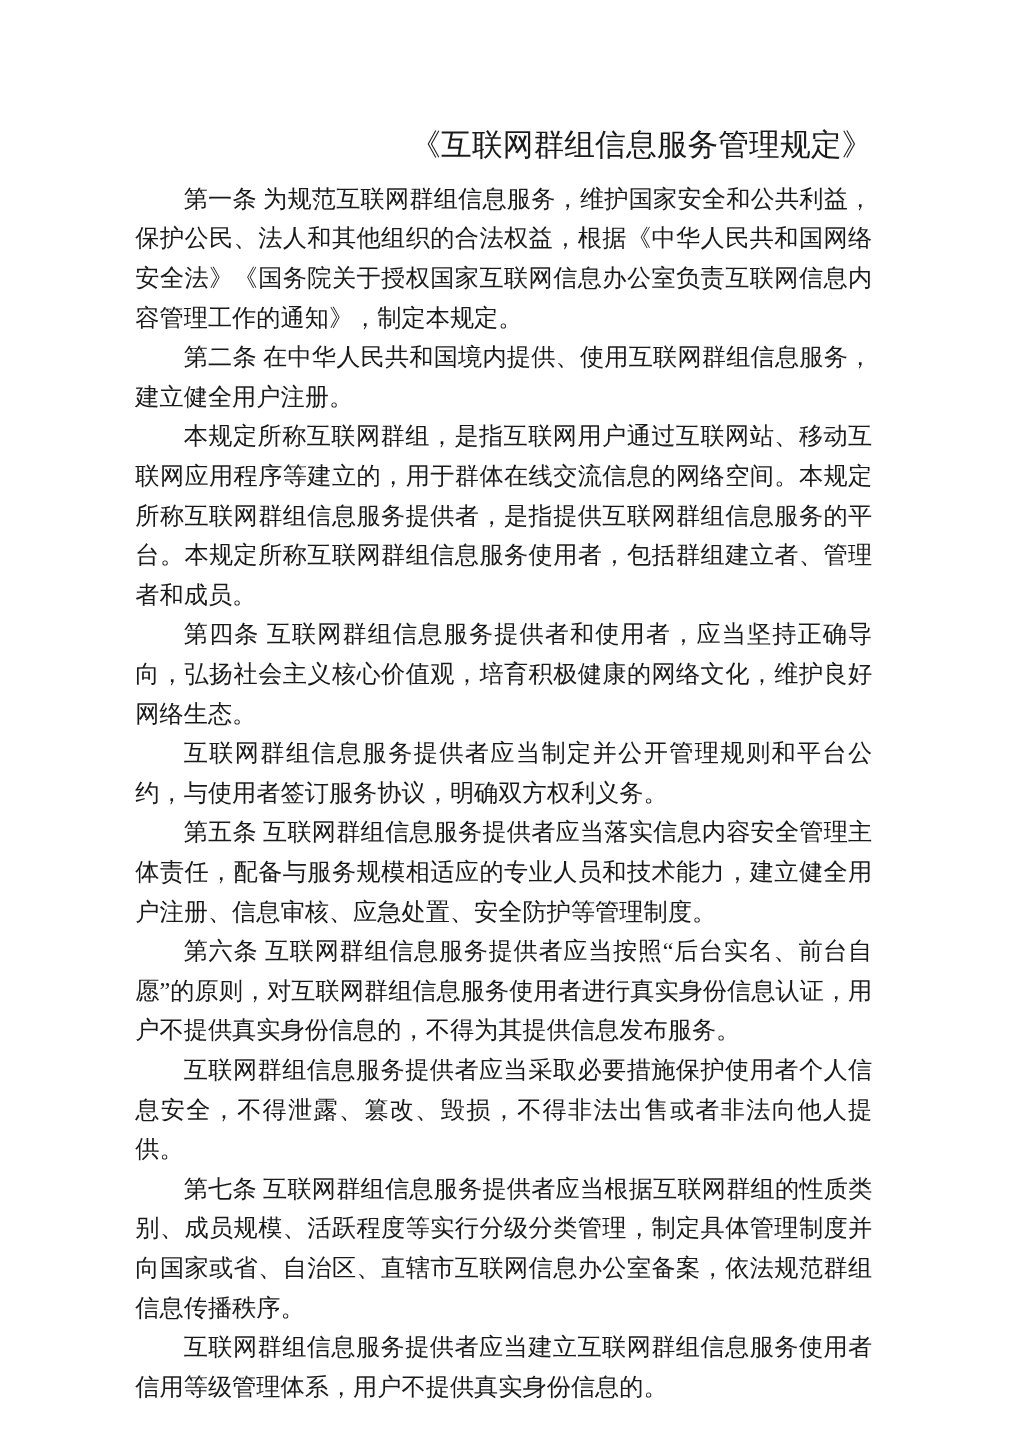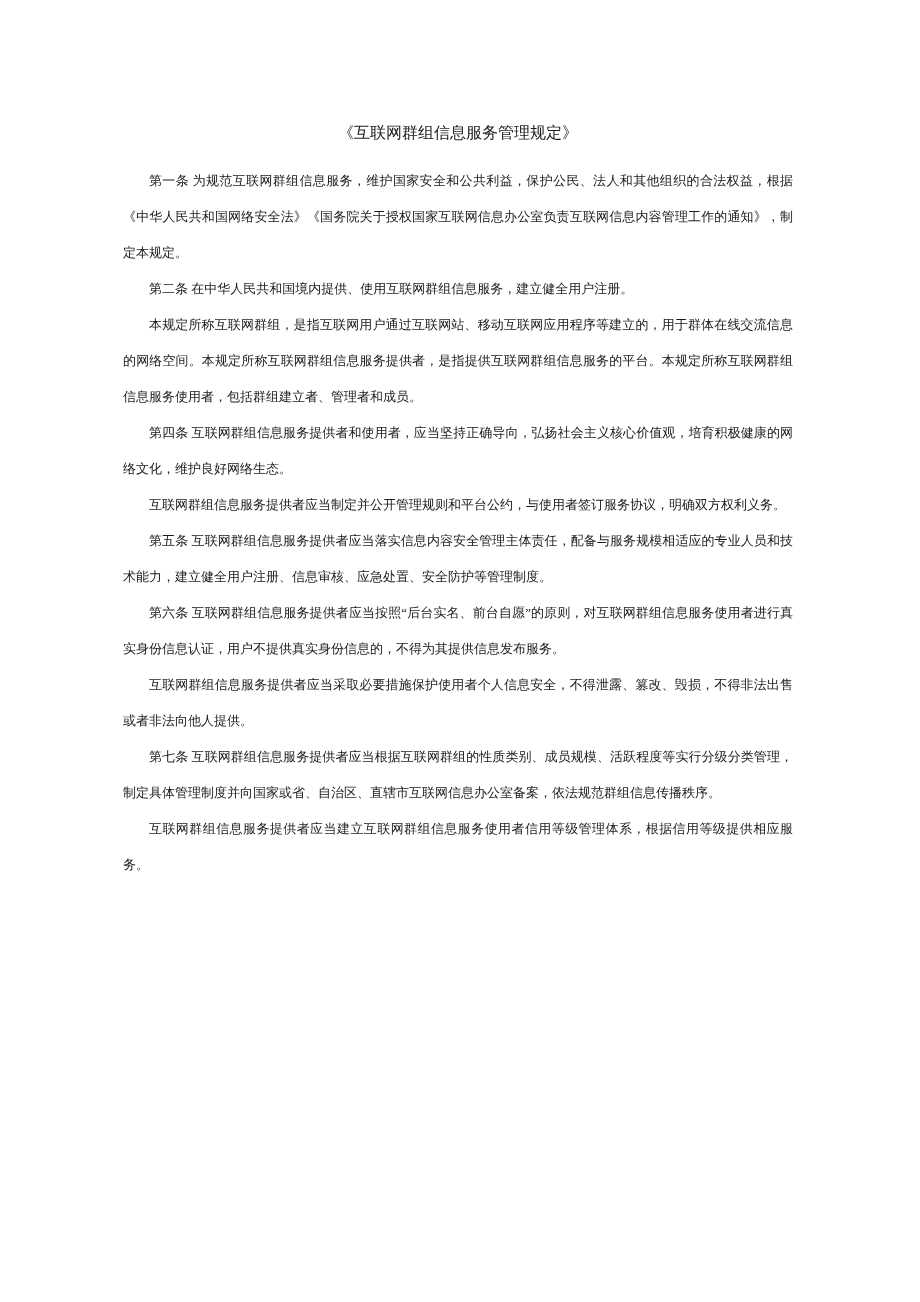--- a/index.html
+++ b/index.html
@@ -15,31 +15,31 @@
     color: #1a1a1a;
     overflow: hidden;
   }
   .doc-content {
     position: absolute;
     left: 123px;
     top: 112px;
     width: 670px;
   }
   .doc-title {
-    font-size: 16px;
+    font-size: 28px;
     font-weight: normal;
-    text-align: center;
+    text-align: right;
     line-height: 42px;
     margin: 0 0 9px 0;
     white-space: nowrap;
     font-family: Liberation Serif, serif;
   }
   .para {
     margin: 0;
-    font-size: 13px;
+    font-size: 22px;
     line-height: 36px;
     text-align: justify;
     text-indent: 2em;
     word-break: break-all;
   }
 </style>
 </head>
 <body>
 
 <div class="doc-content">
@@ -47,15 +47,15 @@
   <div>
       <p class="para">第一条 为规范互联网群组信息服务，维护国家安全和公共利益，保护公民、法人和其他组织的合法权益，根据《中华人民共和国网络安全法》《国务院关于授权国家互联网信息办公室负责互联网信息内容管理工作的通知》，制定本规定。</p>
       <p class="para">第二条 在中华人民共和国境内提供、使用互联网群组信息服务，建立健全用户注册。</p>
       <p class="para">本规定所称互联网群组，是指互联网用户通过互联网站、移动互联网应用程序等建立的，用于群体在线交流信息的网络空间。本规定所称互联网群组信息服务提供者，是指提供互联网群组信息服务的平台。本规定所称互联网群组信息服务使用者，包括群组建立者、管理者和成员。</p>
       <p class="para">第四条 互联网群组信息服务提供者和使用者，应当坚持正确导向，弘扬社会主义核心价值观，培育积极健康的网络文化，维护良好网络生态。</p>
       <p class="para">互联网群组信息服务提供者应当制定并公开管理规则和平台公约，与使用者签订服务协议，明确双方权利义务。</p>
       <p class="para">第五条 互联网群组信息服务提供者应当落实信息内容安全管理主体责任，配备与服务规模相适应的专业人员和技术能力，建立健全用户注册、信息审核、应急处置、安全防护等管理制度。</p>
       <p class="para">第六条 互联网群组信息服务提供者应当按照“后台实名、前台自愿”的原则，对互联网群组信息服务使用者进行真实身份信息认证，用户不提供真实身份信息的，不得为其提供信息发布服务。</p>
       <p class="para">互联网群组信息服务提供者应当采取必要措施保护使用者个人信息安全，不得泄露、篡改、毁损，不得非法出售或者非法向他人提供。</p>
       <p class="para">第七条 互联网群组信息服务提供者应当根据互联网群组的性质类别、成员规模、活跃程度等实行分级分类管理，制定具体管理制度并向国家或省、自治区、直辖市互联网信息办公室备案，依法规范群组信息传播秩序。</p>
-      <p class="para">互联网群组信息服务提供者应当建立互联网群组信息服务使用者信用等级管理体系，根据信用等级提供相应服务。</p>
+      <p class="para">互联网群组信息服务提供者应当建立互联网群组信息服务使用者信用等级管理体系，用户不提供真实身份信息的。</p>
     </div>
 </div>
 
 </body></html>

